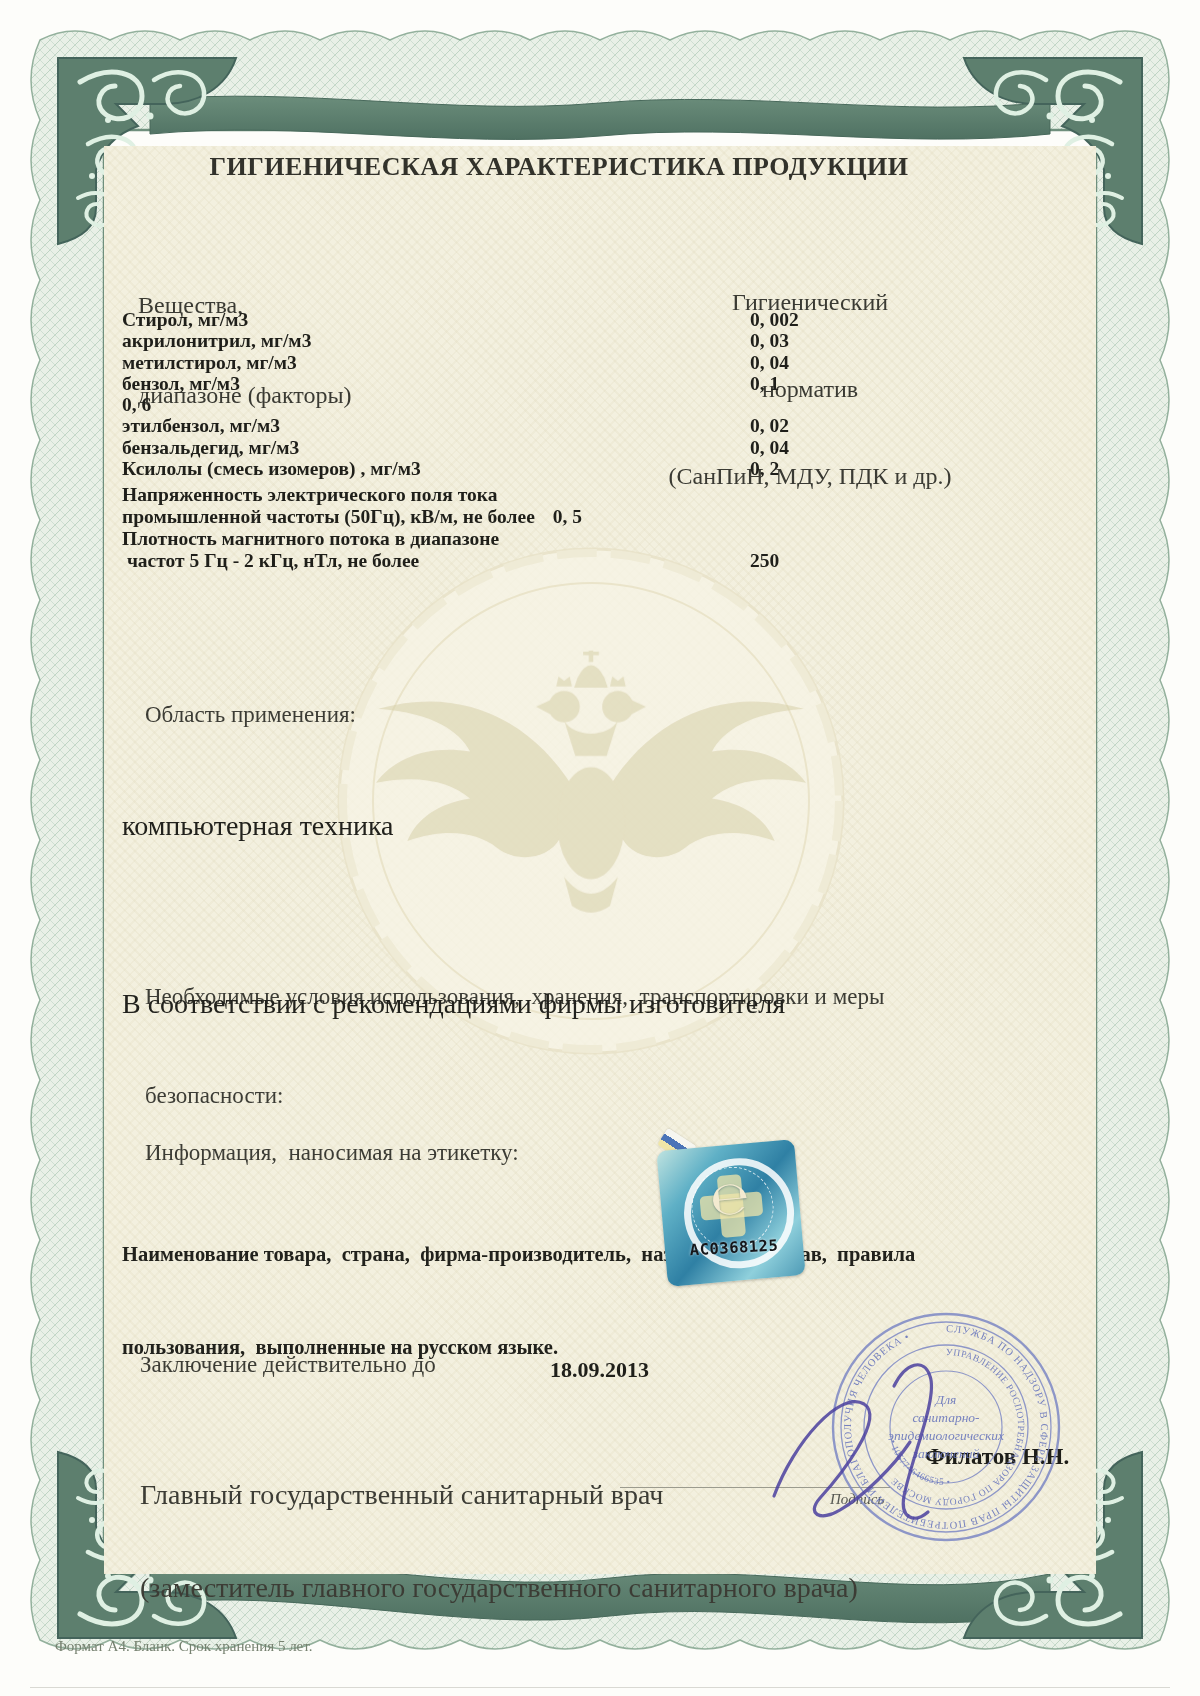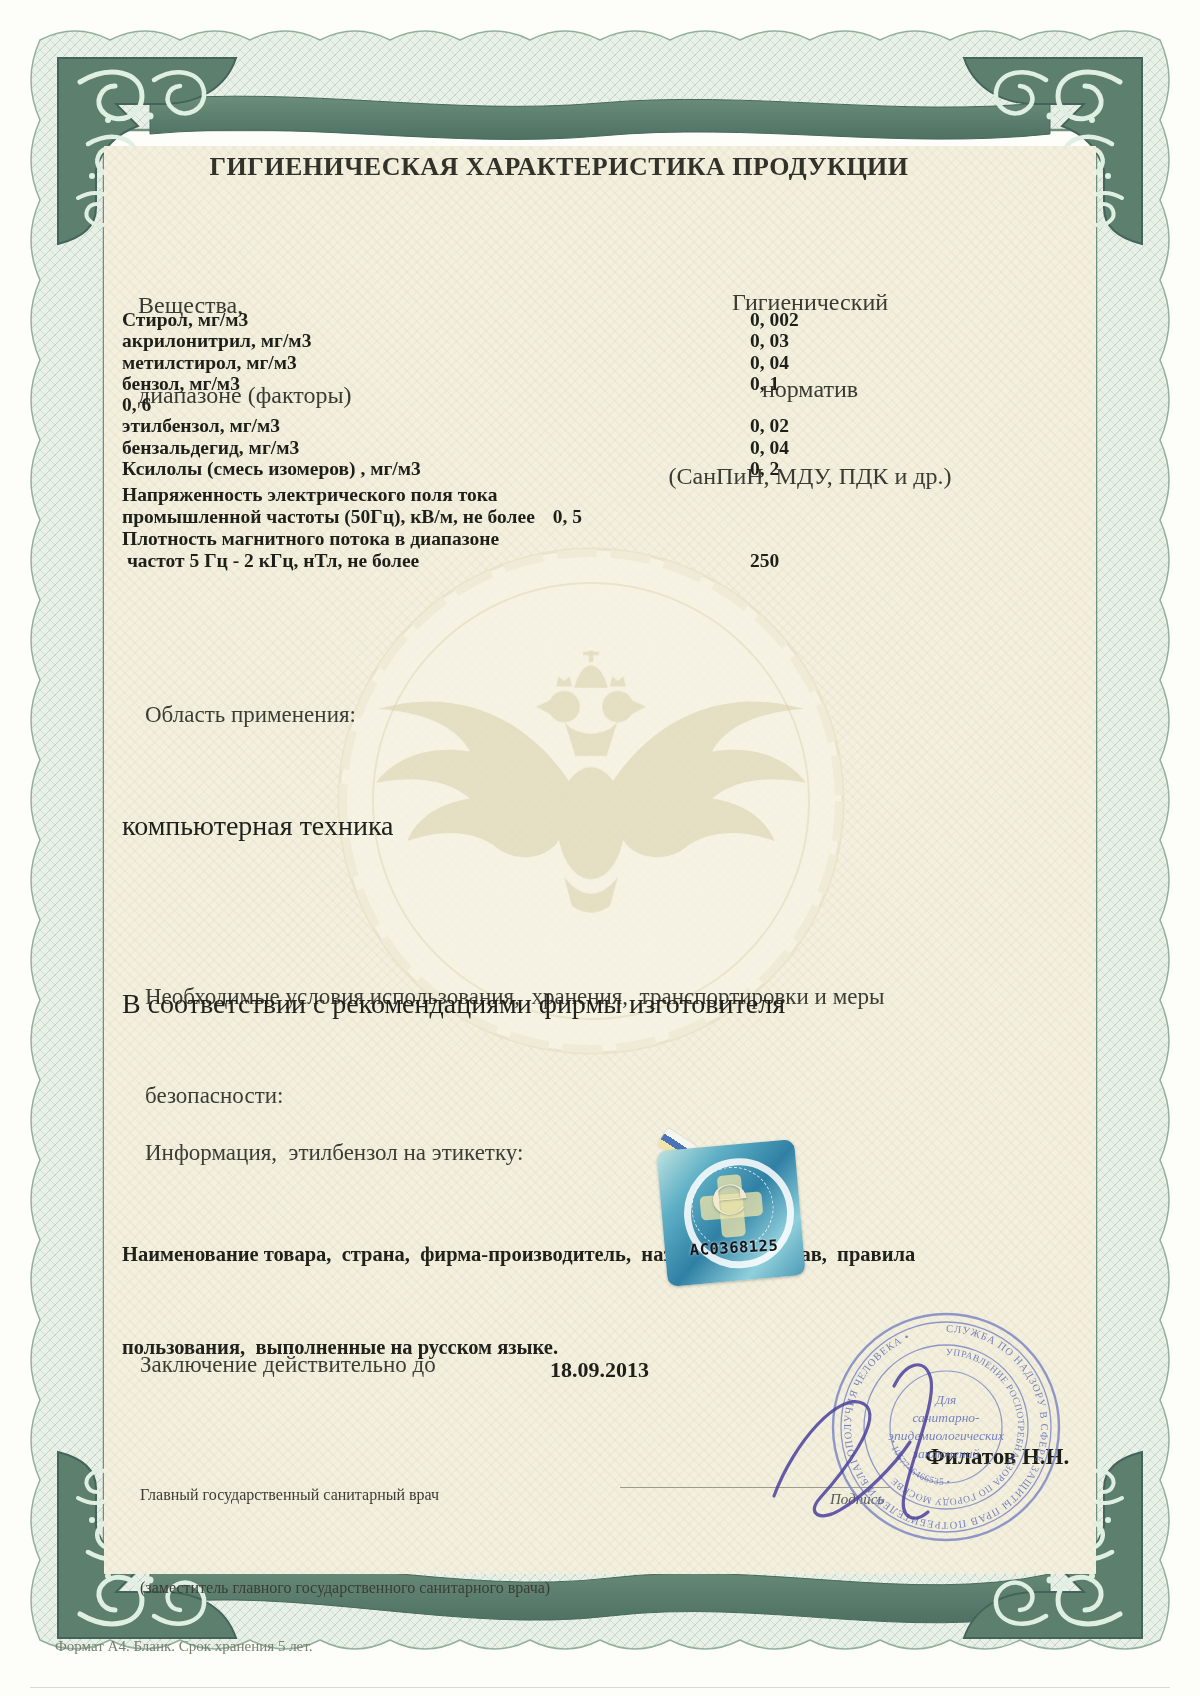--- a/index.html
+++ b/index.html
@@ -19,21 +19,21 @@
   .trow{display:grid;grid-template-columns:628px 1fr;height:21.3px;line-height:21.3px;
         font-size:19.5px;font-weight:700;color:#1f1f1a;}
   .tline{font-size:19.5px;font-weight:700;color:#1f1f1a;line-height:22px;white-space:pre;}
   .tline.gap{margin-top:5px;}
   .inline-val{margin-left:18px;}
   .gridline{display:grid;grid-template-columns:628px 1fr;}
   .lbl{font-size:23px;color:#3c3c35;}
   .boldtxt{font-size:28px;font-weight:400;color:#21211c;}
   .info-val{font-size:20.5px;font-weight:700;color:#21211c;line-height:31px;}
   .date{font-size:22px;font-weight:700;color:#1f1f1a;}
-  .signer{font-size:16px;color:#3c3c35;line-height:31px;}
+  .signer{font-size:28px;color:#3c3c35;line-height:31px;}
   .sig-name{font-size:23px;font-weight:700;color:#1d1d18;}
   .sig-line{position:absolute;left:516px;top:1341px;width:270px;border-top:1.5px solid #9b9b8e;}
   .sig-caption{font-size:15px;font-style:italic;color:#565752;}
   .footer-note{position:absolute;left:55px;top:1638px;font-size:15px;color:#75806f;}
   .scan-line{position:absolute;left:30px;right:30px;top:1687px;border-top:1px solid #d9d9d3;}
   
   .holo{position:absolute;left:558px;top:999px;width:138px;height:136px;transform:rotate(-5deg);}
   .holo-sq{position:absolute;left:0;top:0;width:100%;height:100%;border-radius:10px;
            background:linear-gradient(135deg,#bfe3e0 0%,#5fb0c6 25%,#2f80a4 52%,#8fd0dc 78%,#4e9ab5 100%);
            box-shadow:0 1px 3px rgba(0,0,0,.25);}
@@ -176,21 +176,21 @@
 
     <div class="abs lbl" style="left:41px;top:556px;">Область применения:</div>
     <div class="abs boldtxt" style="left:18px;top:664px;">компьютерная техника</div>
 
     <div class="abs lbl" style="left:41px;top:768px;line-height:33px;">
       <div>Необходимые условия использования,  хранения,  транспортировки и меры</div>
       <div>безопасности:</div>
     </div>
     <div class="abs boldtxt" style="left:18px;top:842px;">В соответствии с рекомендациями фирмы изготовителя</div>
 
-    <div class="abs lbl" style="left:41px;top:994px;">Информация,  этилбензол на этикетку:</div>
+    <div class="abs lbl" style="left:41px;top:994px;">Информация,  наносимая на этикетку:</div>
     <div class="abs info-val" style="left:18px;top:1031px;">
       <div>Наименование товара,  страна,  фирма-производитель,  назначение,  состав,  правила</div>
       <div>пользования,  выполненные на русском языке.</div>
     </div>
 
     <div class="holo">
       <div class="holo-flag"></div>
       <div class="holo-sq"></div>
       <div class="holo-cross-v"></div>
       <div class="holo-cross-h"></div>

